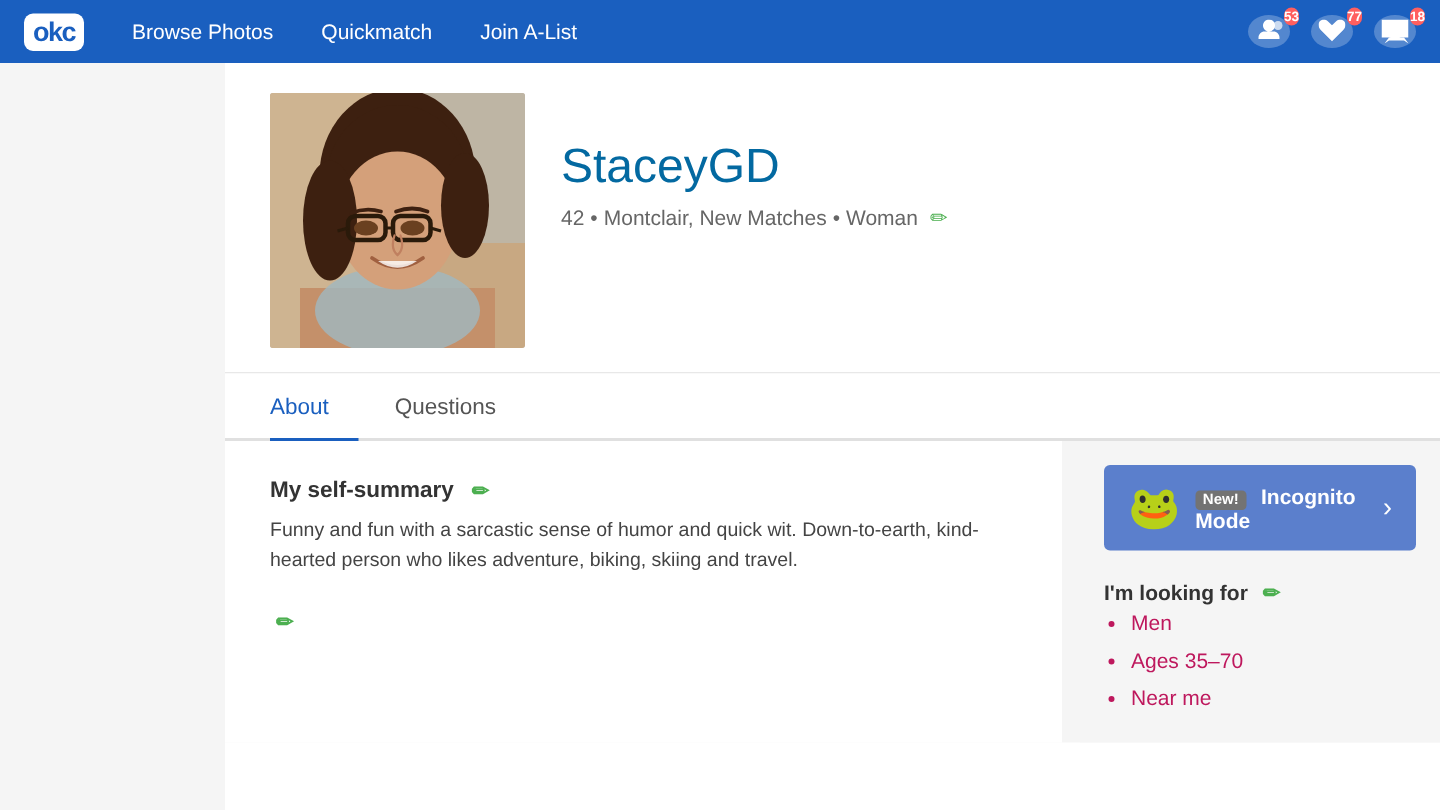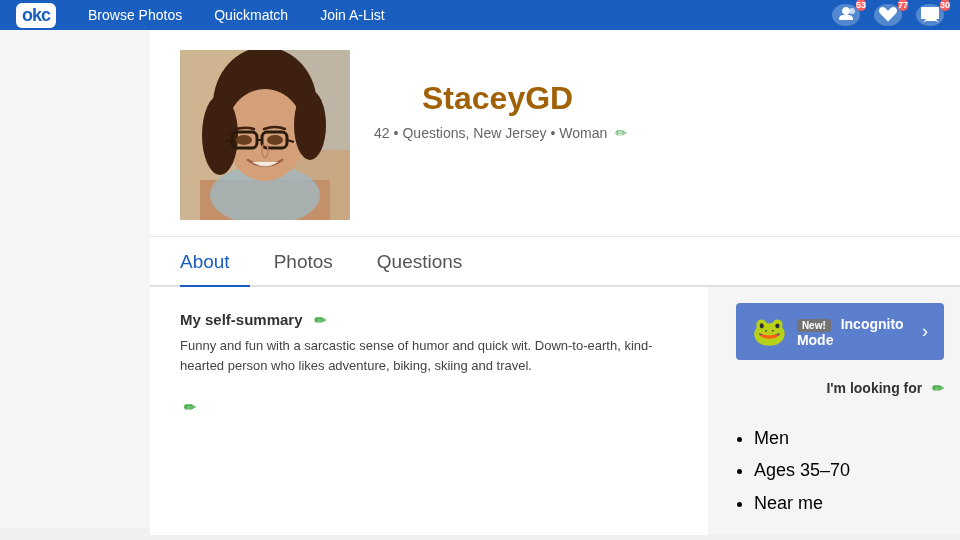--- a/index.html
+++ b/index.html
@@ -1,21 +1,21 @@
 <!DOCTYPE html>
 <html><head>
   <meta charset="utf-8">
   <style>
     * { margin: 0; padding: 0; box-sizing: border-box; }
     body { font-family: Arial, sans-serif; background: #f0f0f0; width: 960px; height: 540px; overflow: hidden; }
 
     
     nav {
       background: #1a5fbf;
-      height: 30px;
+      height: 42px;
       display: flex;
       align-items: center;
       padding: 0 16px;
       gap: 32px;
     }
     .nav-logo {
       background: #fff;
       border-radius: 6px;
       padding: 2px 6px;
       font-weight: bold;
@@ -105,24 +105,23 @@
     }
     .face-svg {
       width: 170px;
       height: 170px;
     }
     .profile-info {
       padding-top: 30px;
     }
     .profile-username {
       font-size: 32px;
-      font-weight: 700;
-      color: #a16207;
+      font-weight: 400;
+      color: #0369a1;
       margin-bottom: 8px;
-      margin-left: 48px;
     }
     .profile-meta {
       font-size: 14px;
       color: #666;
       display: flex;
       align-items: center;
       gap: 4px;
     }
     .edit-pencil {
       color: #4caf50;
@@ -135,21 +134,21 @@
     .profile-tabs {
       display: flex;
       gap: 0;
       padding: 0 30px;
       background: #fff;
       border-bottom: 2px solid #e0e0e0;
     }
     .tab {
       padding: 14px 20px 12px 0;
       margin-right: 24px;
-      font-size: 19px;
+      font-size: 15px;
       color: #555;
       cursor: pointer;
       border-bottom: 2px solid transparent;
       margin-bottom: -2px;
     }
     .tab.active {
       color: #1a5fbf;
       border-bottom: 2px solid #1a5fbf;
       font-weight: 500;
     }
@@ -228,31 +227,30 @@
     .incognito-arrow {
       color: #fff;
       font-size: 18px;
     }
 
     
     .looking-for-title {
       font-size: 14px;
       font-weight: 700;
       color: #333;
-      margin-bottom: 26px;
+      margin-bottom: 0;
       display: flex;
       align-items: center;
       gap: 6px;
-      justify-content: flex-end;
     }
     .looking-for-list {
       list-style: disc;
       padding-left: 18px;
-      font-size: 18px;
-      color: #000000;
+      font-size: 14px;
+      color: #be185d;
       line-height: 1.8;
     }
   </style>
 </head>
 <body>
 
 <nav>
   <div class="nav-logo">okc</div>
   <div class="nav-links">
     <a class="nav-link">Browse Photos</a>
@@ -277,21 +275,21 @@
       </div>
       <span class="nav-badge">77</span>
     </div>
     <div class="nav-icon-btn">
       <div class="nav-icon-shape">
         <svg width="18" height="16" viewBox="0 0 18 16" fill="white">
             <path d="M0 0h18v12H0zm9 13l4-1h-8z"></path>
             <path d="M5 12l-3 4 3-2h10l3 2-3-4H5z"></path>
           </svg>
       </div>
-      <span class="nav-badge">30</span>
+      <span class="nav-badge">18</span>
     </div>
   </div>
 </nav>
 
 <div class="page-content">
   <div class="left-sidebar"></div>
 
   <div class="profile-area">
 
     <div class="profile-header">
@@ -334,31 +332,30 @@
           <path d="M84 79 Q95 75 105 79" fill="none" stroke="#3d2010" stroke-width="2.5" stroke-linecap="round"></path>
 
           <path d="M83 95 Q80 104 85 108 Q90 104 87 95" fill="none" stroke="#c08060" stroke-width="1.5" stroke-linecap="round"></path>
         </svg>
       </div>
       <div class="profile-info">
         <div class="profile-username">StaceyGD</div>
         <div class="profile-meta">
           <span>42</span>
           <span> • </span>
-          <span>Questions, New Jersey</span>
+          <span>Montclair, New Matches</span>
           <span> • </span>
           <span>Woman</span>
           <span class="edit-pencil">✏</span>
         </div>
       </div>
     </div>
 
     <div class="profile-tabs">
       <div class="tab active">About</div>
-      <div class="tab">Photos</div>
       <div class="tab">Questions</div>
     </div>
 
     <div class="profile-body">
       <div class="profile-main">
 
         <div class="section">
           <div class="section-title">
             <span>My self-summary</span>
             <span class="edit-pencil">✏</span>

